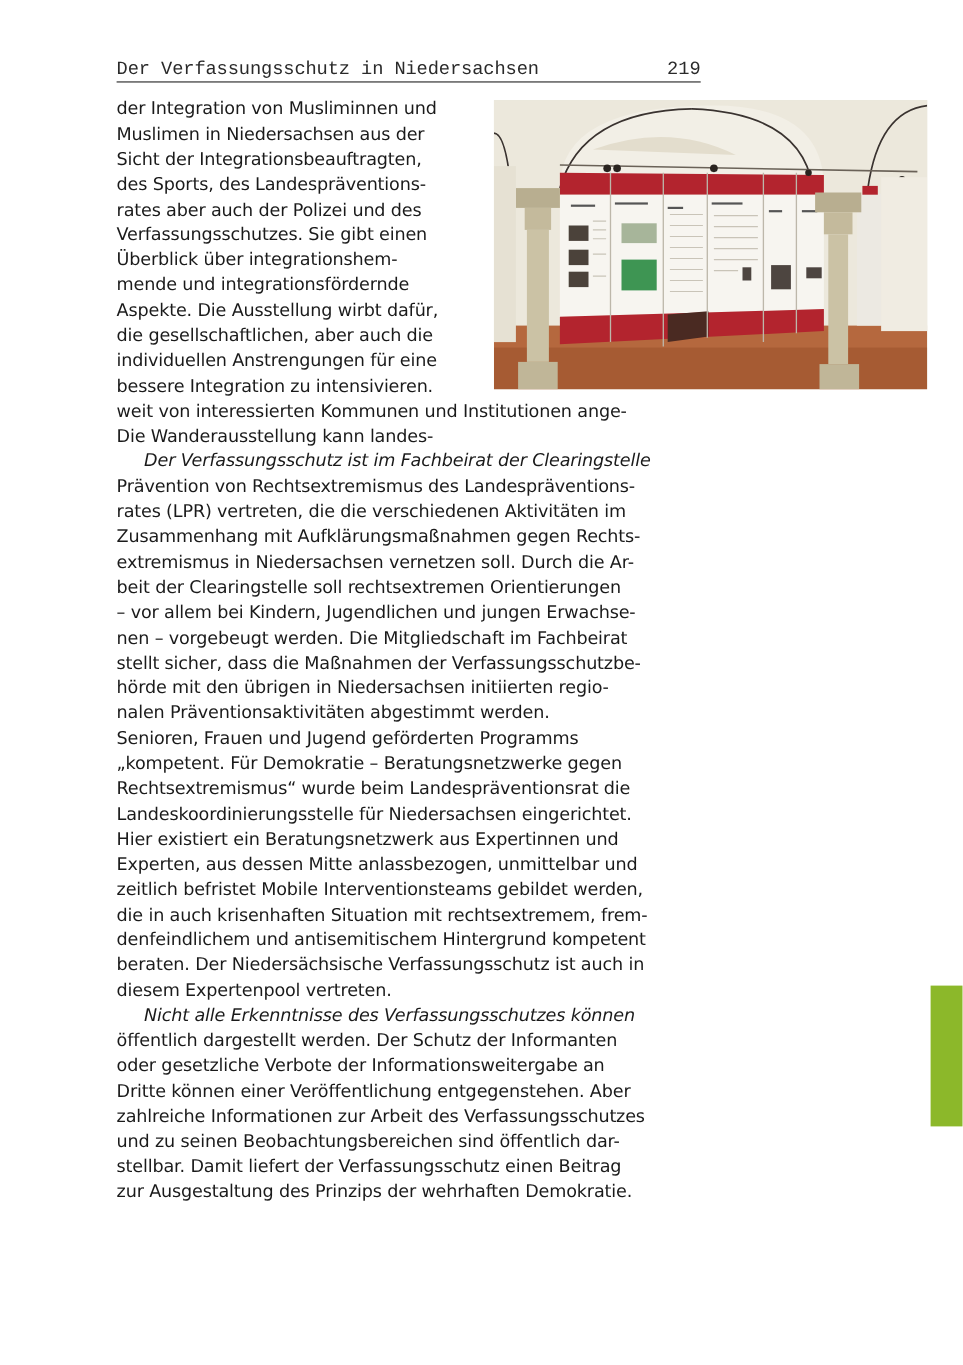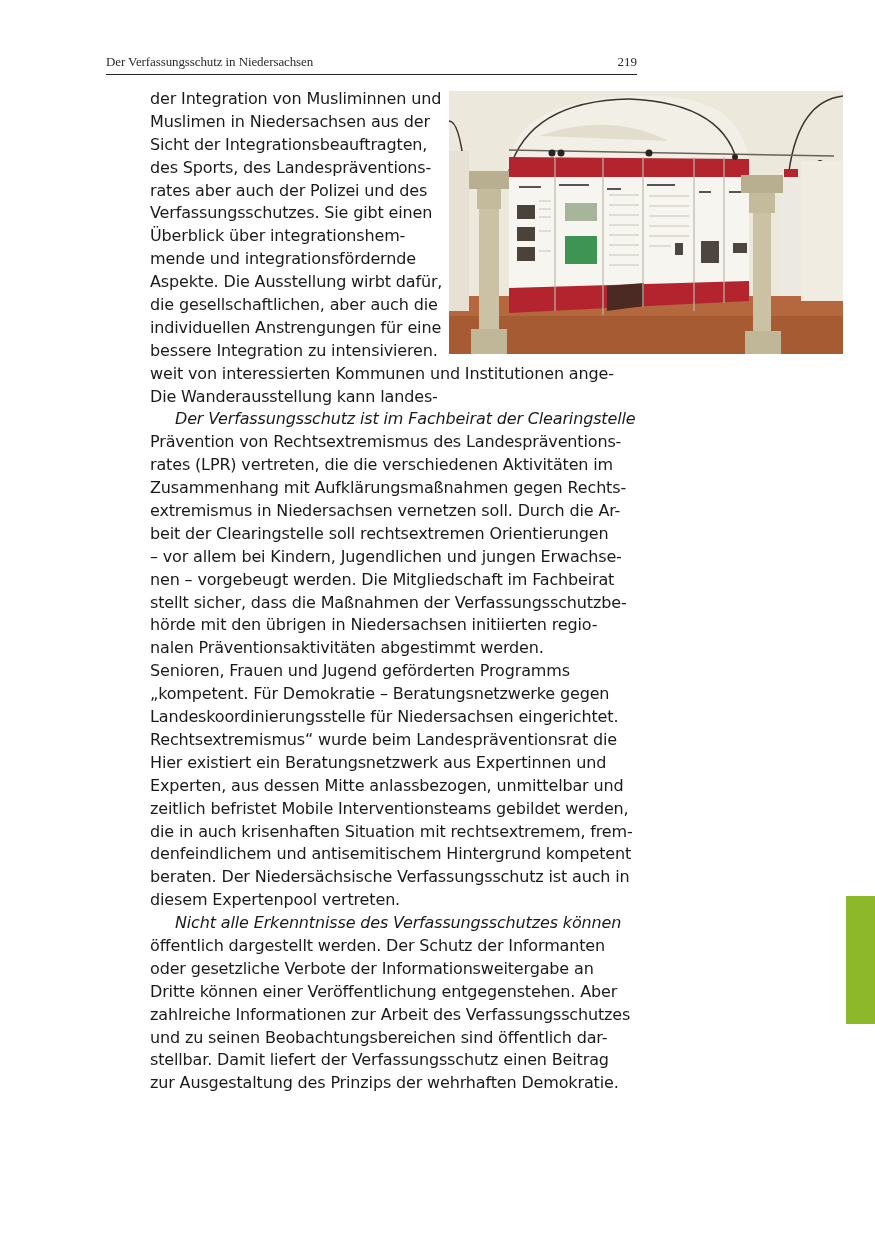--- a/index.html
+++ b/index.html
@@ -15,22 +15,22 @@
       font-family: "DejaVu Sans", sans-serif;
       color: #1a1a1a;
     }
     .running-header {
       position: absolute;
       left: 106px;
       top: 52px;
       width: 531px;
       height: 22px;
       border-bottom: 1px solid #222;
-      font-family: Liberation Serif, serif;
-      font-size: 13px;
+      font-family: Liberation Mono, monospace;
+      font-size: 17px;
       color: #2a2a2a;
     }
     .running-header .title {
       position: absolute;
       left: 0;
       top: 2px;
       letter-spacing: -0.1px;
     }
     .running-header .page-num {
       position: absolute;
@@ -42,21 +42,20 @@
       left: 106px;
       top: 88px;
       width: 540px;
       font-size: 16px;
       line-height: 22.9px;
       letter-spacing: -0.15px;
     }
     .line {
       white-space: nowrap;
       height: 22.9px;
-      margin-left: 44px;
     }
     .indent {
       padding-left: 25px;
       font-style: italic;
     }
     .photo {
       position: absolute;
       left: 449px;
       top: 91px;
       width: 394px;
@@ -197,22 +196,22 @@
   <div class="line">Zusammenhang mit Aufklärungsmaßnahmen gegen Rechts-</div>
   <div class="line">extremismus in Niedersachsen vernetzen soll. Durch die Ar-</div>
   <div class="line">beit der Clearingstelle soll rechtsextremen Orientierungen</div>
   <div class="line">– vor allem bei Kindern, Jugendlichen und jungen Erwachse-</div>
   <div class="line">nen – vorgebeugt werden. Die Mitgliedschaft im Fachbeirat</div>
   <div class="line">stellt sicher, dass die Maßnahmen der Verfassungsschutzbe-</div>
   <div class="line">hörde mit den übrigen in Niedersachsen initiierten regio-</div>
   <div class="line">nalen Präventionsaktivitäten abgestimmt werden.</div>
   <div class="line">Senioren, Frauen und Jugend geförderten Programms</div>
   <div class="line">„kompetent. Für Demokratie – Beratungsnetzwerke gegen</div>
+  <div class="line">Rechtsextremismus“ wurde beim Landespräventionsrat die</div>
   <div class="line">Landeskoordinierungsstelle für Niedersachsen eingerichtet.</div>
-  <div class="line">Rechtsextremismus“ wurde beim Landespräventionsrat die</div>
   <div class="line">Hier existiert ein Beratungsnetzwerk aus Expertinnen und</div>
   <div class="line">Experten, aus dessen Mitte anlassbezogen, unmittelbar und</div>
   <div class="line">zeitlich befristet Mobile Interventionsteams gebildet werden,</div>
   <div class="line">die in auch krisenhaften Situation mit rechtsextremem, frem-</div>
   <div class="line">denfeindlichem und antisemitischem Hintergrund kompetent</div>
   <div class="line">beraten. Der Niedersächsische Verfassungsschutz ist auch in</div>
   <div class="line">diesem Expertenpool vertreten.</div>
   <div class="line indent">Nicht alle Erkenntnisse des Verfassungsschutzes können</div>
   <div class="line">öffentlich dargestellt werden. Der Schutz der Informanten</div>
   <div class="line">oder gesetzliche Verbote der Informationsweitergabe an</div>

